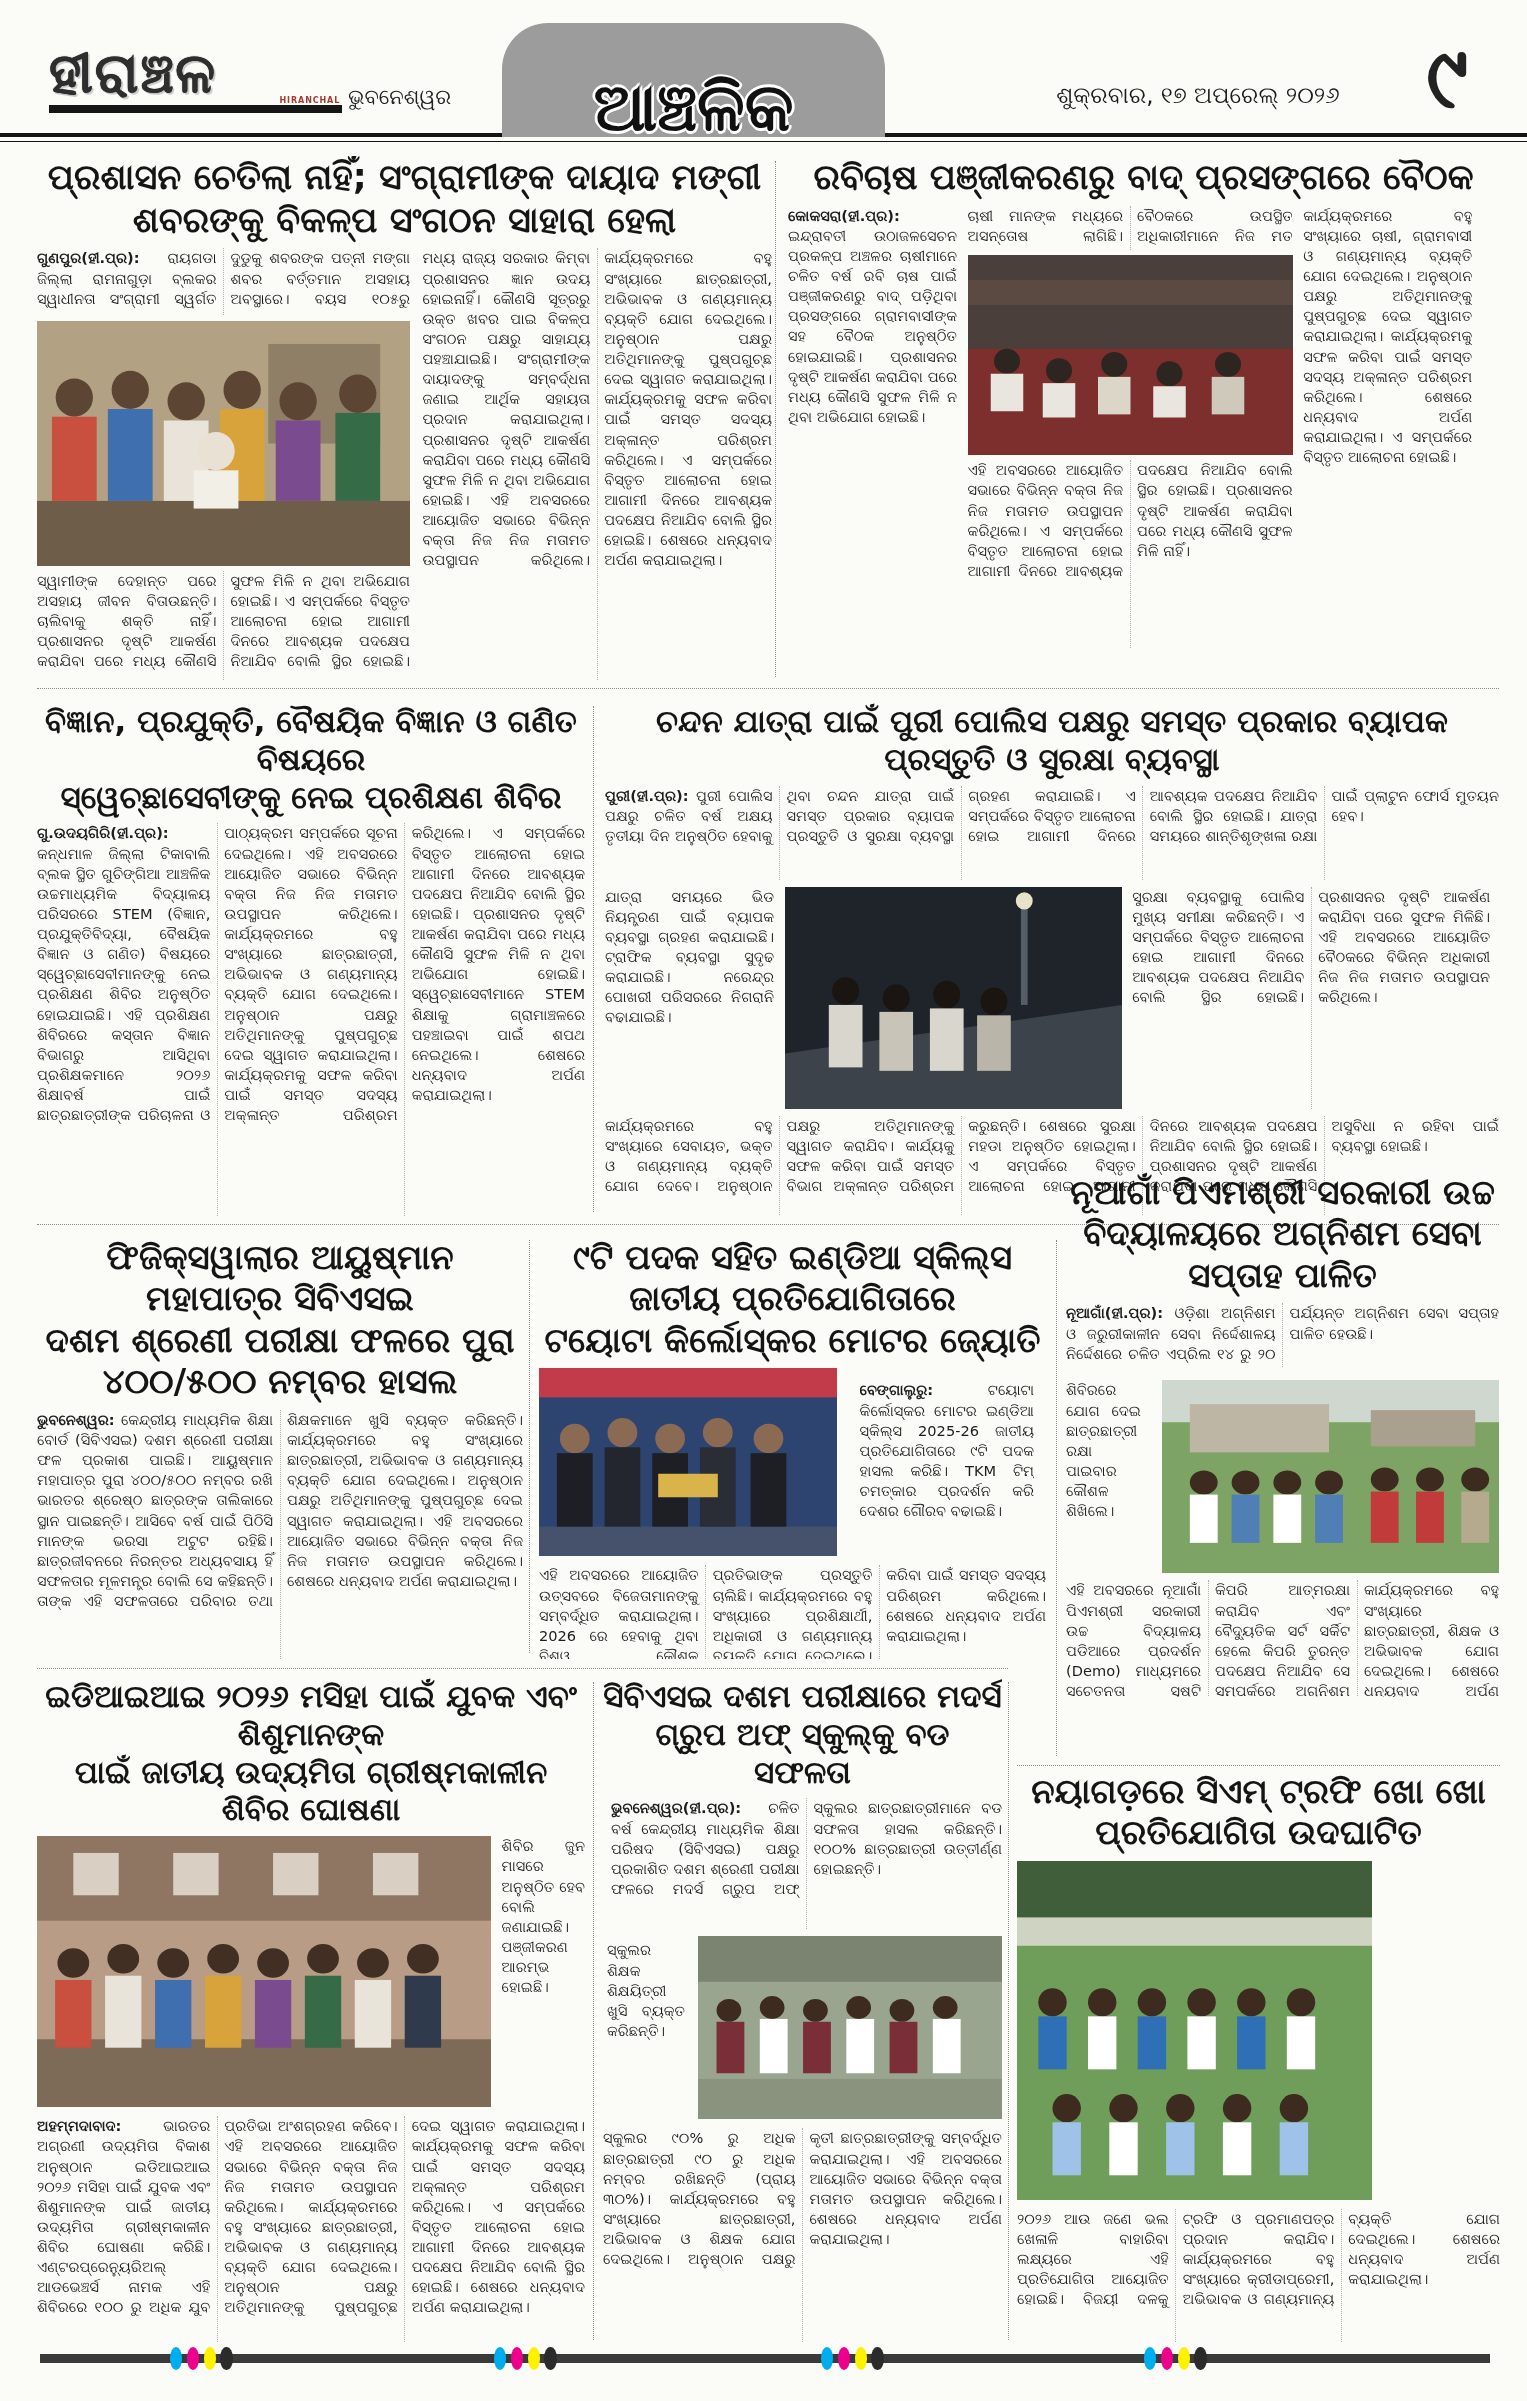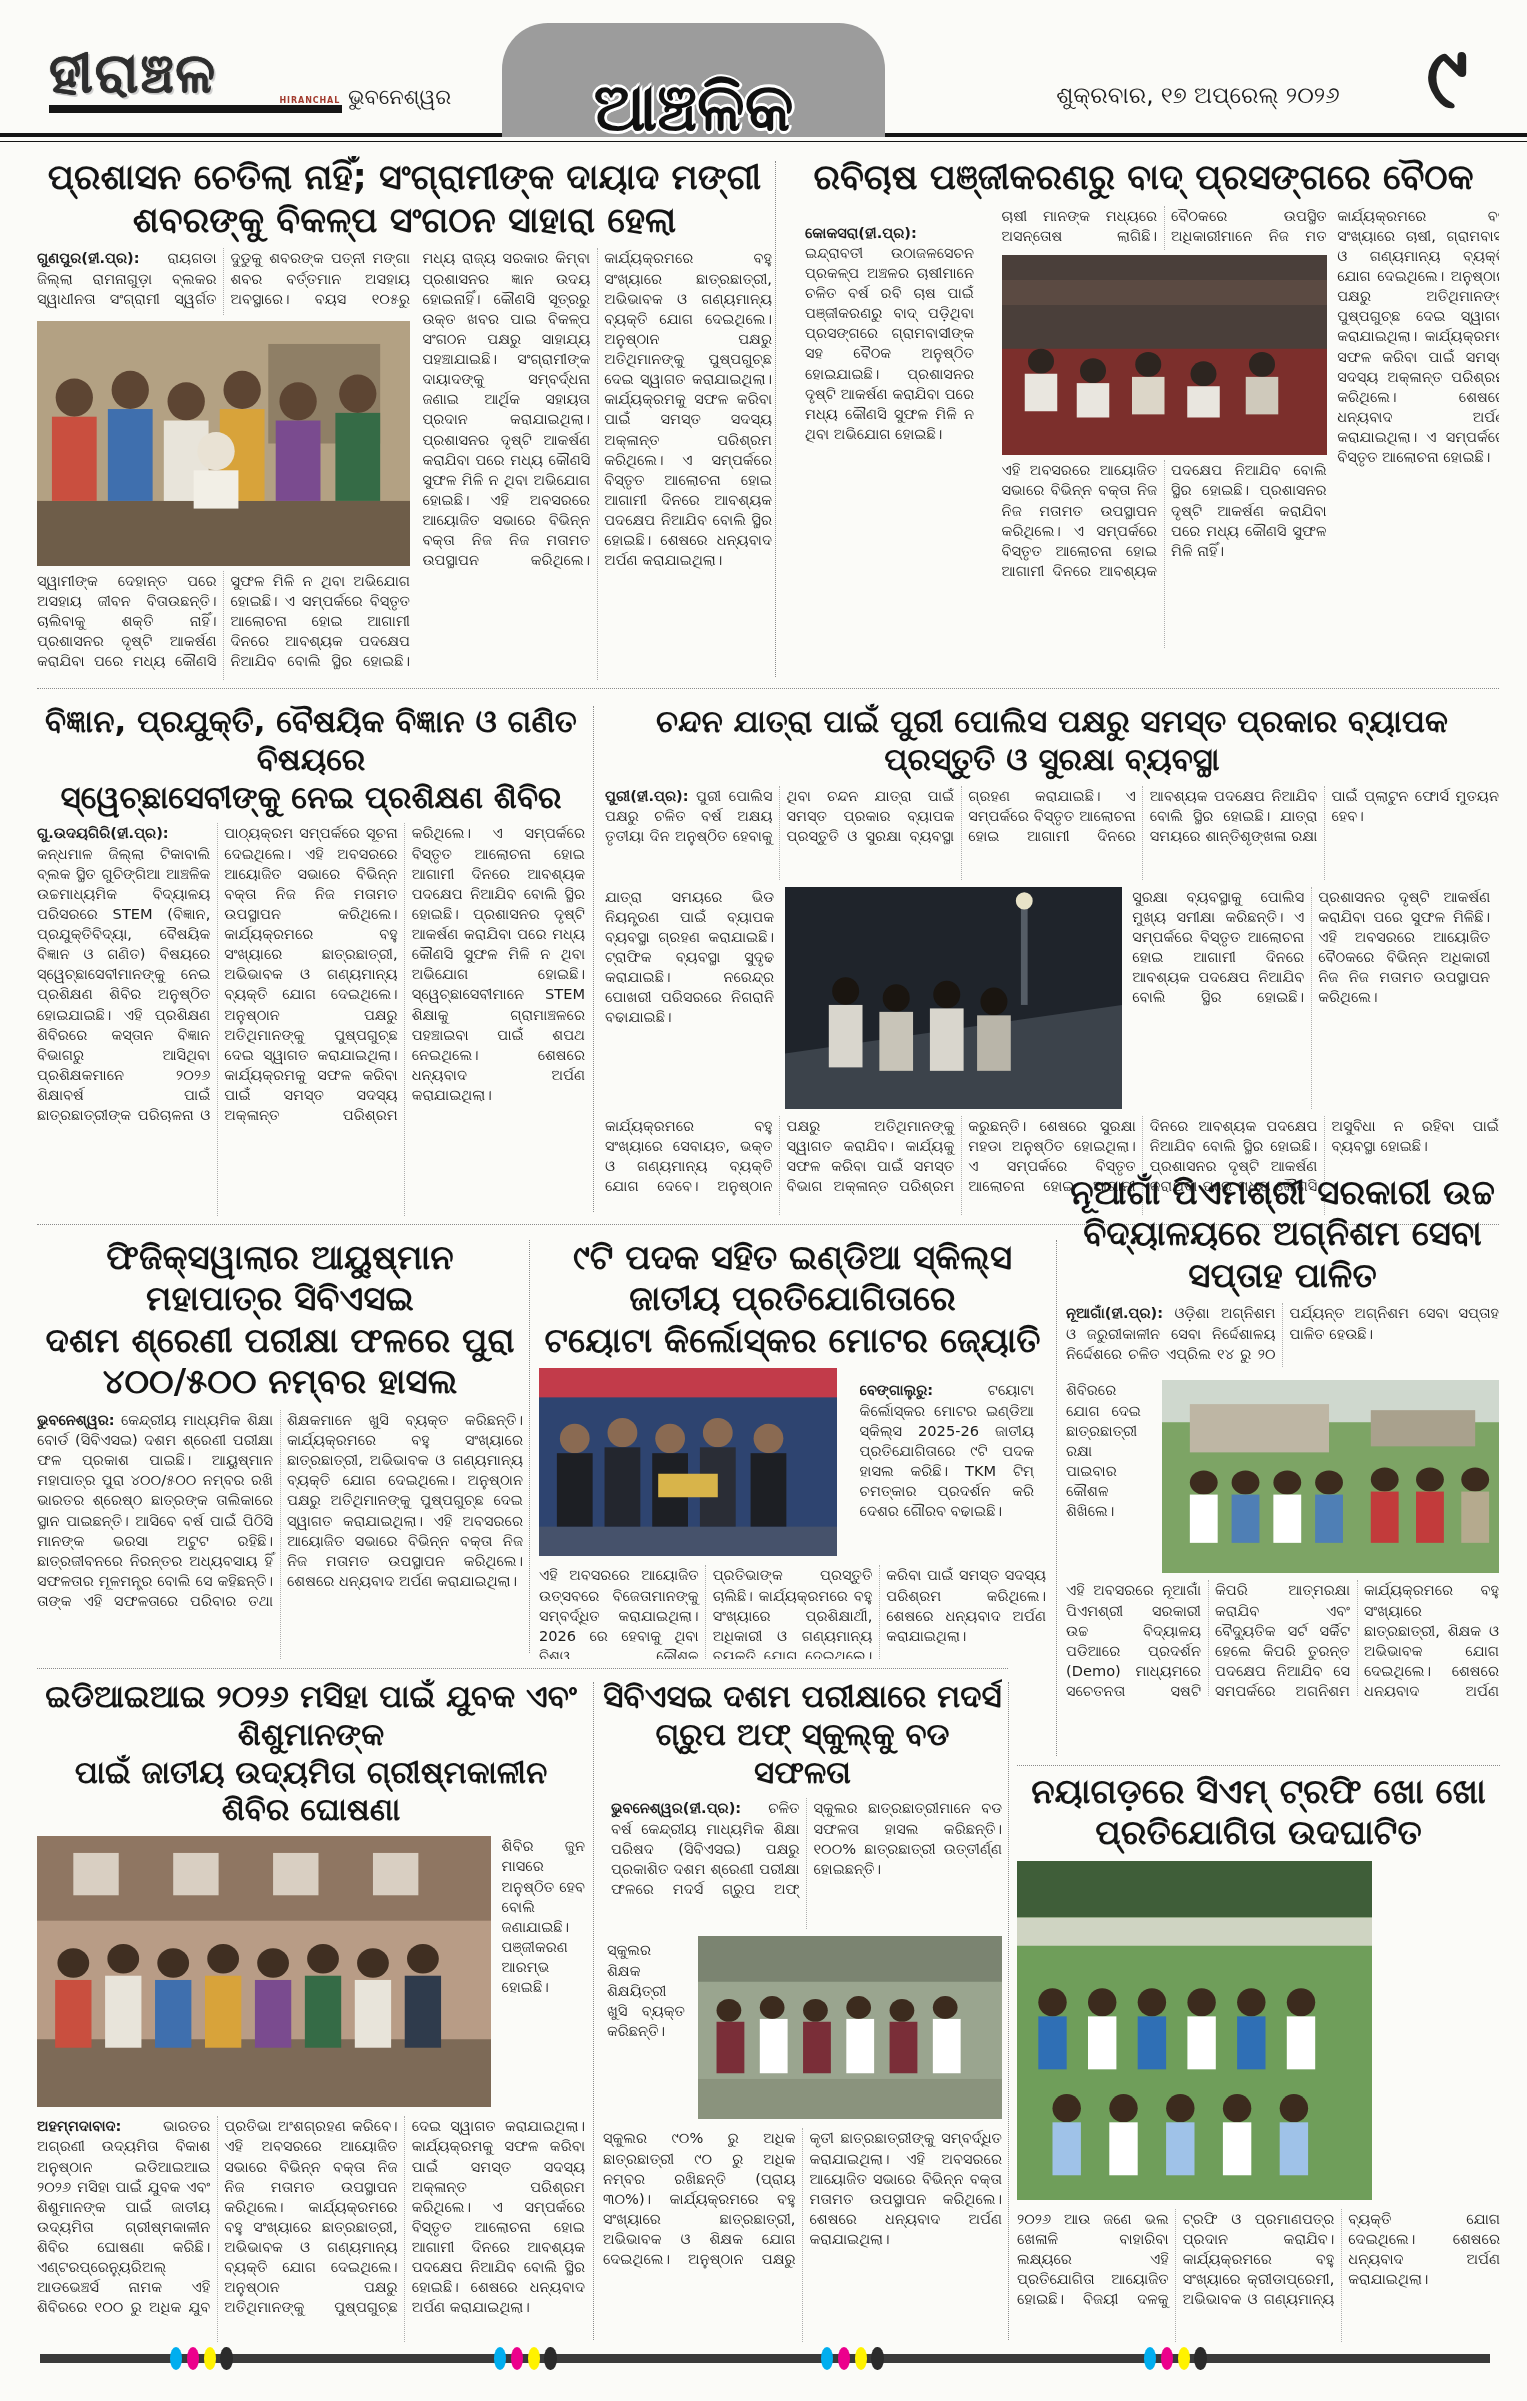--- a/index.html
+++ b/index.html
@@ -91,21 +91,21 @@
         </div>
         <p class="cols c2" style="height:119px;margin:5.3px 0 0 0;"><span>ସ୍ୱାମୀଙ୍କ ଦେହାନ୍ତ ପରେ ଅସହାୟ ଜୀବନ ବିତାଉଛନ୍ତି। ଚାଲିବାକୁ ଶକ୍ତି ନାହିଁ। ପ୍ରଶାସନର ଦୃଷ୍ଟି ଆକର୍ଷଣ କରାଯିବା ପରେ ମଧ୍ୟ କୌଣସି ସୁଫଳ ମିଳି ନ ଥିବା ଅଭିଯୋଗ ହୋଇଛି। ଏ ସମ୍ପର୍କରେ ବିସ୍ତୃତ ଆଲୋଚନା ହୋଇ ଆଗାମୀ ଦିନରେ ଆବଶ୍ୟକ ପଦକ୍ଷେପ ନିଆଯିବ ବୋଲି ସ୍ଥିର ହୋଇଛି। ଏହି ଅବସରରେ ଆୟୋଜିତ ସଭାରେ ବିଭିନ୍ନ ବକ୍ତା ନିଜ ନିଜ ମତାମତ ଉପସ୍ଥାପନ କରିଥିଲେ।</span></p>
       </div>
       <p class="cols c2" style="width:350px;height:444px;margin:0;"><span>ମଧ୍ୟ ରାଜ୍ୟ ସରକାର କିମ୍ବା ପ୍ରଶାସନର ଜ୍ଞାନ ଉଦୟ ହୋଇନାହିଁ। କୌଣସି ସୂତ୍ରରୁ ଉକ୍ତ ଖବର ପାଇ ବିକଳ୍ପ ସଂଗଠନ ପକ୍ଷରୁ ସାହାଯ୍ୟ ପହଞ୍ଚାଯାଇଛି। ସଂଗ୍ରାମୀଙ୍କ ଦାୟାଦଙ୍କୁ ସମ୍ବର୍ଦ୍ଧନା ଜଣାଇ ଆର୍ଥିକ ସହାୟତା ପ୍ରଦାନ କରାଯାଇଥିଲା। ପ୍ରଶାସନର ଦୃଷ୍ଟି ଆକର୍ଷଣ କରାଯିବା ପରେ ମଧ୍ୟ କୌଣସି ସୁଫଳ ମିଳି ନ ଥିବା ଅଭିଯୋଗ ହୋଇଛି। ଏହି ଅବସରରେ ଆୟୋଜିତ ସଭାରେ ବିଭିନ୍ନ ବକ୍ତା ନିଜ ନିଜ ମତାମତ ଉପସ୍ଥାପନ କରିଥିଲେ। କାର୍ଯ୍ୟକ୍ରମରେ ବହୁ ସଂଖ୍ୟାରେ ଛାତ୍ରଛାତ୍ରୀ, ଅଭିଭାବକ ଓ ଗଣ୍ୟମାନ୍ୟ ବ୍ୟକ୍ତି ଯୋଗ ଦେଇଥିଲେ। ଅନୁଷ୍ଠାନ ପକ୍ଷରୁ ଅତିଥିମାନଙ୍କୁ ପୁଷ୍ପଗୁଚ୍ଛ ଦେଇ ସ୍ୱାଗତ କରାଯାଇଥିଲା। କାର୍ଯ୍ୟକ୍ରମକୁ ସଫଳ କରିବା ପାଇଁ ସମସ୍ତ ସଦସ୍ୟ ଅକ୍ଳାନ୍ତ ପରିଶ୍ରମ କରିଥିଲେ। ଏ ସମ୍ପର୍କରେ ବିସ୍ତୃତ ଆଲୋଚନା ହୋଇ ଆଗାମୀ ଦିନରେ ଆବଶ୍ୟକ ପଦକ୍ଷେପ ନିଆଯିବ ବୋଲି ସ୍ଥିର ହୋଇଛି। ଶେଷରେ ଧନ୍ୟବାଦ ଅର୍ପଣ କରାଯାଇଥିଲା।</span></p>
     </div>
   </div>
 
   <div class="art" style="left:788px;top:156px;width:711px;height:525px;">
     <h2 class="hl hl1">ରବିଚାଷ ପଞ୍ଜୀକରଣରୁ ବାଦ୍ ପ୍ରସଙ୍ଗରେ ବୈଠକ</h2>
     <div class="row" style="height:444px;gap:10.6px;">
-      <p class="body" style="width:169px;height:444px;margin:17px;flex:none;"><b class="dl">କୋକସରା(ହୀ.ପ୍ର):</b> <span>ଇନ୍ଦ୍ରାବତୀ ଉଠାଜଳସେଚନ ପ୍ରକଳ୍ପ ଅଞ୍ଚଳର ଚାଷୀମାନେ ଚଳିତ ବର୍ଷ ରବି ଚାଷ ପାଇଁ ପଞ୍ଜୀକରଣରୁ ବାଦ୍ ପଡ଼ିଥିବା ପ୍ରସଙ୍ଗରେ ଗ୍ରାମବାସୀଙ୍କ ସହ ବୈଠକ ଅନୁଷ୍ଠିତ ହୋଇଯାଇଛି। ପ୍ରଶାସନର ଦୃଷ୍ଟି ଆକର୍ଷଣ କରାଯିବା ପରେ ମଧ୍ୟ କୌଣସି ସୁଫଳ ମିଳି ନ ଥିବା ଅଭିଯୋଗ ହୋଇଛି।</span></p>
+      <p class="body" style="width:169px;height:444px;margin:0;flex:none;"><b class="dl">କୋକସରା(ହୀ.ପ୍ର):</b> <span>ଇନ୍ଦ୍ରାବତୀ ଉଠାଜଳସେଚନ ପ୍ରକଳ୍ପ ଅଞ୍ଚଳର ଚାଷୀମାନେ ଚଳିତ ବର୍ଷ ରବି ଚାଷ ପାଇଁ ପଞ୍ଜୀକରଣରୁ ବାଦ୍ ପଡ଼ିଥିବା ପ୍ରସଙ୍ଗରେ ଗ୍ରାମବାସୀଙ୍କ ସହ ବୈଠକ ଅନୁଷ୍ଠିତ ହୋଇଯାଇଛି। ପ୍ରଶାସନର ଦୃଷ୍ଟି ଆକର୍ଷଣ କରାଯିବା ପରେ ମଧ୍ୟ କୌଣସି ସୁଫଳ ମିଳି ନ ଥିବା ଅଭିଯୋଗ ହୋଇଛି।</span></p>
       <div style="width:325px;flex:none;">
         <p class="cols c2" style="height:44px;margin:0 0 5.3px 0;"><span>ଚାଷୀ ମାନଙ୍କ ମଧ୍ୟରେ ଅସନ୍ତୋଷ ଲାଗିଛି। ବୈଠକରେ ଉପସ୍ଥିତ ଅଧିକାରୀମାନେ ନିଜ ମତ ରଖିଥିଲେ।</span></p>
         <div class="photo" style="width:325px;height:200px;">
           <svg viewBox="0 0 100 64" preserveAspectRatio="none">
             <rect width="100" height="64" fill="#4a3f3a"></rect>
               <rect y="30" width="100" height="34" fill="#7c2f2c"></rect>
             <rect x="0" y="8" width="100" height="8" fill="#5b4a42"></rect>
             <circle cx="12" cy="34" r="4" fill="#2d2520"></circle>
               <rect x="7" y="38" width="10" height="12" fill="#e9e6df"></rect>
             <circle cx="28" cy="37" r="4" fill="#2d2520"></circle>

